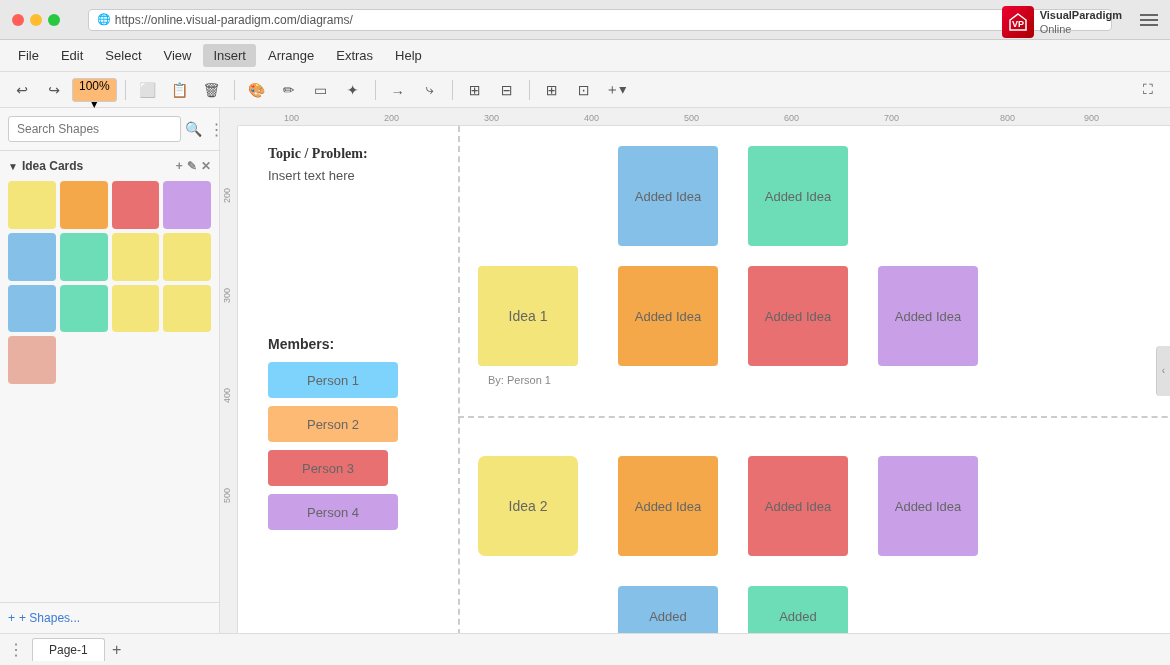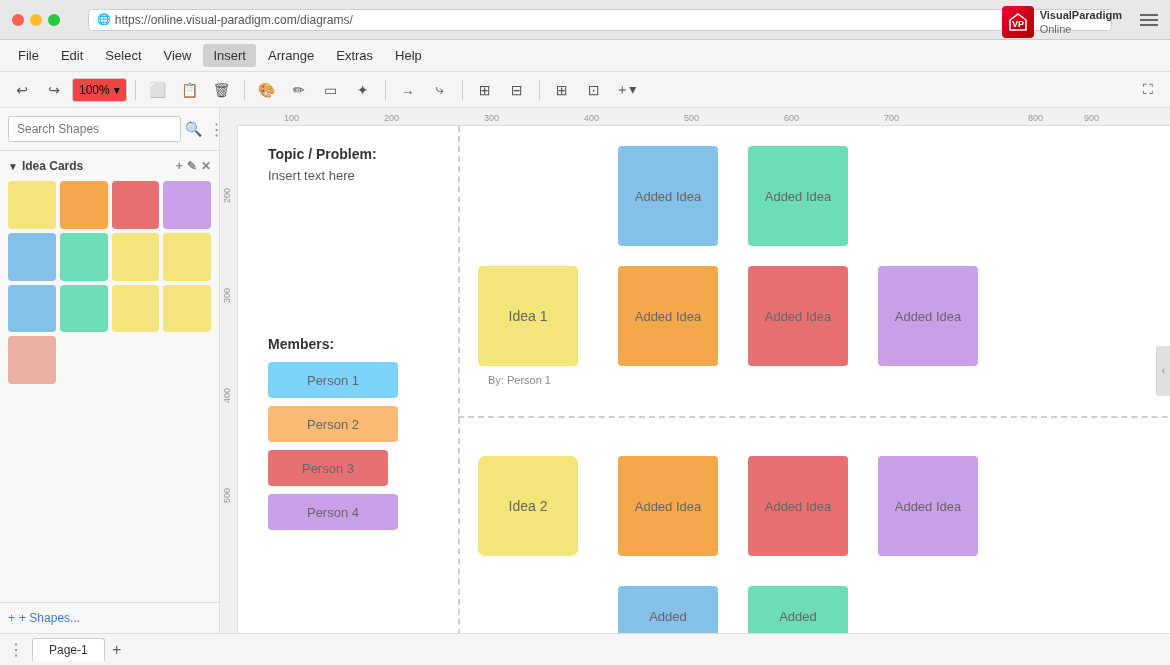--- a/index.html
+++ b/index.html
@@ -18,21 +18,21 @@
 
     
     .menu-bar { height: 32px; background: #f5f5f5; display: flex; align-items: center; padding: 0 8px; border-bottom: 1px solid #ddd; gap: 2px; }
     .menu-item { padding: 4px 10px; font-size: 13px; color: #333; cursor: pointer; border-radius: 3px; }
     .menu-item.active { background: #d0d0d0; }
 
     
     .toolbar { height: 36px; background: #f5f5f5; border-bottom: 1px solid #ddd; display: flex; align-items: center; padding: 0 8px; gap: 4px; }
     .toolbar-btn { width: 28px; height: 26px; display: flex; align-items: center; justify-content: center; cursor: pointer; border-radius: 3px; color: #555; font-size: 14px; border: none; background: none; }
     .toolbar-sep { width: 1px; height: 20px; background: #ccc; margin: 0 4px; }
-    .zoom-box { display: flex; align-items: center; border: 1px solid #ccc; border-radius: 3px; height: 24px; padding: 0 6px; background: #ef4444; font-size: 12px; cursor: pointer; gap: 4px; }
+    .zoom-box { display: flex; align-items: center; border: 1px solid #ccc; border-radius: 3px; height: 24px; padding: 0 6px; background: #fdba74; font-size: 12px; cursor: pointer; gap: 4px; flex-direction: column; }
 
     
     .main-layout { display: flex; height: calc(665px - 40px - 32px - 36px - 32px); }
 
     
     .sidebar { width: 220px; background: #f7f7f7; border-right: 1px solid #ddd; display: flex; flex-direction: column; overflow: hidden; }
     .search-box { display: flex; align-items: center; padding: 8px; border-bottom: 1px solid #ddd; gap: 4px; }
     .search-input { flex: 1; border: 1px solid #ccc; border-radius: 3px; height: 26px; padding: 0 8px; font-size: 12px; background: white; }
     .search-icon { color: #888; font-size: 14px; cursor: pointer; }
     .search-more { color: #888; font-size: 16px; cursor: pointer; margin-left: 2px; }
@@ -182,39 +182,39 @@
 
     <div style="height:18px;background:#f0f0f0;border-bottom:1px solid #ddd;position:relative;overflow:hidden;margin-left:18px;">
       <div style="position:absolute;top:0;left:0;right:0;bottom:0;display:flex;align-items:flex-end;padding-bottom:2px;">
         <span style="position:absolute;left:46px;font-size:9px;color:#999;">100</span>
         <span style="position:absolute;left:146px;font-size:9px;color:#999;">200</span>
         <span style="position:absolute;left:246px;font-size:9px;color:#999;">300</span>
         <span style="position:absolute;left:346px;font-size:9px;color:#999;">400</span>
         <span style="position:absolute;left:446px;font-size:9px;color:#999;">500</span>
         <span style="position:absolute;left:546px;font-size:9px;color:#999;">600</span>
         <span style="position:absolute;left:646px;font-size:9px;color:#999;">700</span>
-        <span style="position:absolute;left:790px;font-size:9px;color:#999;">800</span>
+        <span style="position:absolute;left:762px;font-size:9px;color:#999;">800</span>
         <span style="position:absolute;left:846px;font-size:9px;color:#999;margin-top:40px;">900</span>
       </div>
     </div>
 
     <div class="canvas-area">
 
       <div style="width:18px;background:#f0f0f0;border-right:1px solid #ddd;position:relative;flex-shrink:0;">
         <span style="position:absolute;top:62px;left:2px;font-size:9px;color:#999;writing-mode:vertical-rl;transform:rotate(180deg);">200</span>
         <span style="position:absolute;top:162px;left:2px;font-size:9px;color:#999;writing-mode:vertical-rl;transform:rotate(180deg);">300</span>
         <span style="position:absolute;top:262px;left:2px;font-size:9px;color:#999;writing-mode:vertical-rl;transform:rotate(180deg);">400</span>
         <span style="position:absolute;top:362px;left:2px;font-size:9px;color:#999;writing-mode:vertical-rl;transform:rotate(180deg);">500</span>
       </div>
 
       <div class="canvas-scroll" style="flex:1;overflow:auto;background:#d0d0d0;position:relative;">
         <div style="background:white;margin:0;position:relative;min-width:1000px;min-height:700px;padding:20px;">
 
           <div style="position:absolute;left:30px;top:20px;">
-            <div style="font-weight:bold;font-size:14px;color:#333;">Topic / Problem:</div>
+            <div style="font-weight:bold;font-size:14px;color:#333;font-family:Liberation Serif, serif;">Topic / Problem:</div>
             <div style="font-size:13px;color:#555;margin-top:6px;">Insert text here</div>
           </div>
 
           <div style="position:absolute;left:30px;top:210px;">
             <div style="font-weight:bold;font-size:14px;color:#333;margin-bottom:10px;">Members:</div>
             <div style="background:#7dd3fc;width:130px;height:36px;border-radius:4px;display:flex;align-items:center;justify-content:center;font-size:13px;color:#666;margin-bottom:8px;cursor:pointer;">Person 1</div>
             <div style="background:#fdba74;width:130px;height:36px;border-radius:4px;display:flex;align-items:center;justify-content:center;font-size:13px;color:#666;margin-bottom:8px;cursor:pointer;">Person 2</div>
             <div style="background:#e87070;width:120px;height:36px;border-radius:4px;display:flex;align-items:center;justify-content:center;font-size:13px;color:#666;margin-bottom:8px;cursor:pointer;">Person 3</div>
             <div style="background:#c9a0e8;width:130px;height:36px;border-radius:4px;display:flex;align-items:center;justify-content:center;font-size:13px;color:#666;margin-bottom:8px;cursor:pointer;">Person 4</div>
           </div>

